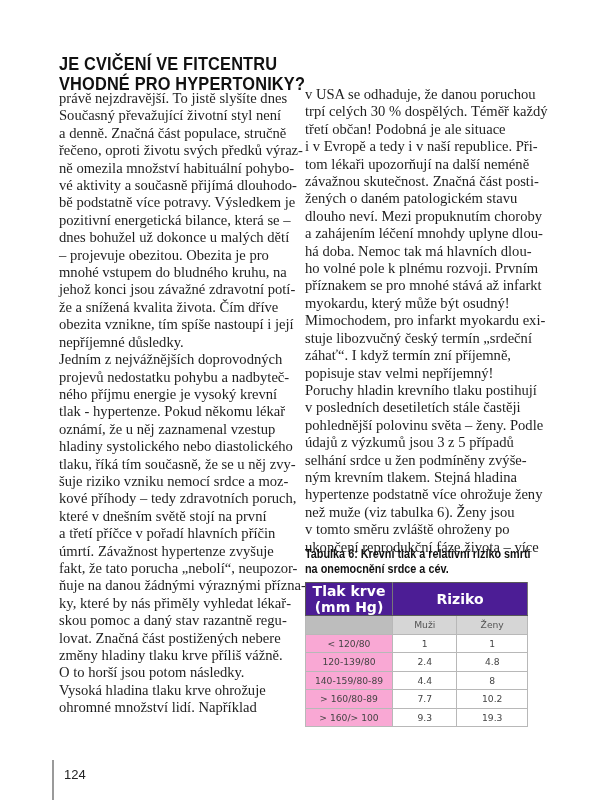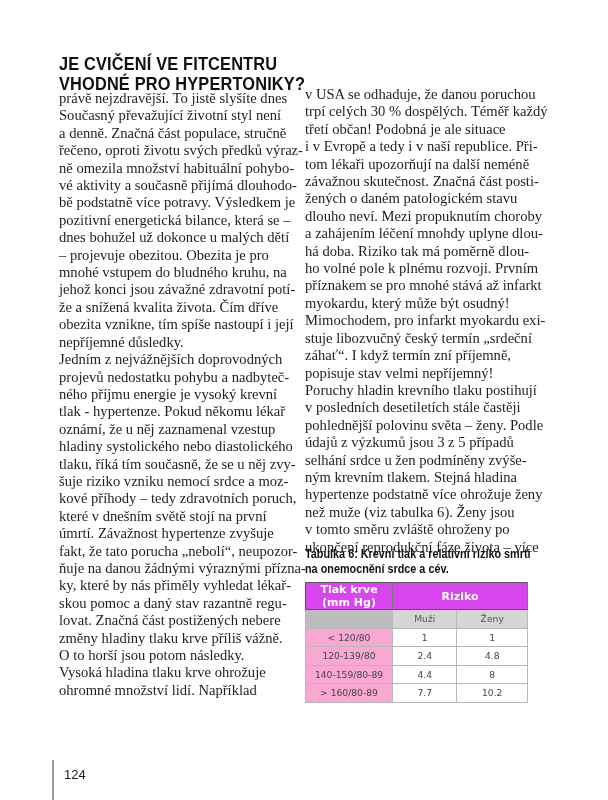--- a/index.html
+++ b/index.html
@@ -12,21 +12,21 @@
     .heading { position:absolute; left:59px; top:54px; width:250px;
                font-family:"Liberation Sans", sans-serif; font-weight:bold; font-size:19px;
                line-height:20px; letter-spacing:0.2px; transform:scaleX(0.86); transform-origin:left top;
                white-space:nowrap; color:#111; }
     .caption { position:absolute; left:305px; top:547px; width:240px;
                font-family:"Liberation Sans", sans-serif; font-weight:bold; font-size:12.6px;
                line-height:15px; transform:scaleX(0.86); transform-origin:left top; white-space:nowrap; color:#111; }
     table.risk { position:absolute; left:305px; top:582px; width:223px; border-collapse:collapse;
                  font-family:"DejaVu Sans", sans-serif; font-size:9.2px; color:#444; }
     table.risk td, table.risk th { height:17.5px; padding:0; text-align:center; border:1px solid #b8b8b8; }
-    table.risk thead th { background:#d946ef; color:#fff; font-weight:bold; font-size:11px; border-color:#585858; border-right:1px solid #777; }
+    table.risk thead th { background:#4c1d95; color:#fff; font-weight:bold; font-size:14px; border-color:#585858; border-right:1px solid #777; }
     table.risk .sub td { background:#bdbdbd;margin-top:32px; }
     table.risk .sub td.subhead { background:#d6d6d6; color:#555; }
     table.risk td.rowlabel { background:#f9a8d4; width:86px; }
     table.risk td.val { background:#ffffff; }
     .marginline { position:absolute; left:52px; top:760px; width:2px; height:40px; background:#9a9a9a; }
     .pagenum { position:absolute; left:64px; top:767px; font-family:"Liberation Sans", sans-serif;
                font-size:13px; color:#222; }
   </style>
 </head>
 <body>
@@ -55,20 +55,21 @@
     <span class="line">Jedním z nejvážnějších doprovodných</span>
     <span class="line">projevů nedostatku pohybu a nadbyteč-</span>
     <span class="line">ného příjmu energie je vysoký krevní</span>
     <span class="line">tlak - hypertenze. Pokud někomu lékař</span>
     <span class="line">oznámí, že u něj zaznamenal vzestup</span>
     <span class="line">hladiny systolického nebo diastolického</span>
     <span class="line">tlaku, říká tím současně, že se u něj zvy-</span>
     <span class="line">šuje riziko vzniku nemocí srdce a moz-</span>
     <span class="line">kové příhody – tedy zdravotních poruch,</span>
     <span class="line">které v dnešním světě stojí na první</span>
+    <span class="line">a třetí příčce v pořadí hlavních příčin</span>
     <span class="line">úmrtí. Závažnost hypertenze zvyšuje</span>
     <span class="line">fakt, že tato porucha „nebolí“, neupozor-</span>
     <span class="line">ňuje na danou žádnými výraznými přízna-</span>
     <span class="line">ky, které by nás přiměly vyhledat lékař-</span>
     <span class="line">skou pomoc a daný stav razantně regu-</span>
     <span class="line">lovat. Značná část postižených nebere</span>
     <span class="line">změny hladiny tlaku krve příliš vážně.</span>
     <span class="line">O to horší jsou potom následky.</span>
     <span class="line">Vysoká hladina tlaku krve ohrožuje</span>
     <span class="line">ohromné množství lidí. Například</span>
@@ -76,21 +77,21 @@
 <div class="col" id="col-right">
     <span class="line">v USA se odhaduje, že danou poruchou</span>
     <span class="line">trpí celých 30 % dospělých. Téměř každý</span>
     <span class="line">třetí občan! Podobná je ale situace</span>
     <span class="line">i v Evropě a tedy i v naší republice. Při-</span>
     <span class="line">tom lékaři upozorňují na další neméně</span>
     <span class="line">závažnou skutečnost. Značná část posti-</span>
     <span class="line">žených o daném patologickém stavu</span>
     <span class="line">dlouho neví. Mezi propuknutím choroby</span>
     <span class="line">a zahájením léčení mnohdy uplyne dlou-</span>
-    <span class="line">há doba. Riziko tak má poměrně dlou-</span>
+    <span class="line">há doba. Nemoc tak má hlavních dlou-</span>
     <span class="line">ho volné pole k plnému rozvoji. Prvním</span>
     <span class="line">příznakem se pro mnohé stává až infarkt</span>
     <span class="line">myokardu, který může být osudný!</span>
     <span class="line">Mimochodem, pro infarkt myokardu exi-</span>
     <span class="line">stuje libozvučný český termín „srdeční</span>
     <span class="line">záhať“. I když termín zní příjemně,</span>
     <span class="line">popisuje stav velmi nepříjemný!</span>
     <span class="line">Poruchy hladin krevního tlaku postihují</span>
     <span class="line">v posledních desetiletích stále častěji</span>
     <span class="line">pohlednější polovinu světa – ženy. Podle</span>
@@ -134,17 +135,22 @@
     <tr>
       <td class="rowlabel">140-159/80-89</td>
       <td class="val">4.4</td>
       <td class="val">8</td>
     </tr>
     <tr>
       <td class="rowlabel">&gt; 160/80-89</td>
       <td class="val">7.7</td>
       <td class="val">10.2</td>
     </tr>
+    <tr>
+      <td class="rowlabel">&gt; 160/&gt; 100</td>
+      <td class="val">9.3</td>
+      <td class="val">19.3</td>
+    </tr>
   </tbody>
 </table>
 
 <div class="marginline"></div>
 <div class="pagenum">124</div>
 
 </body></html>

